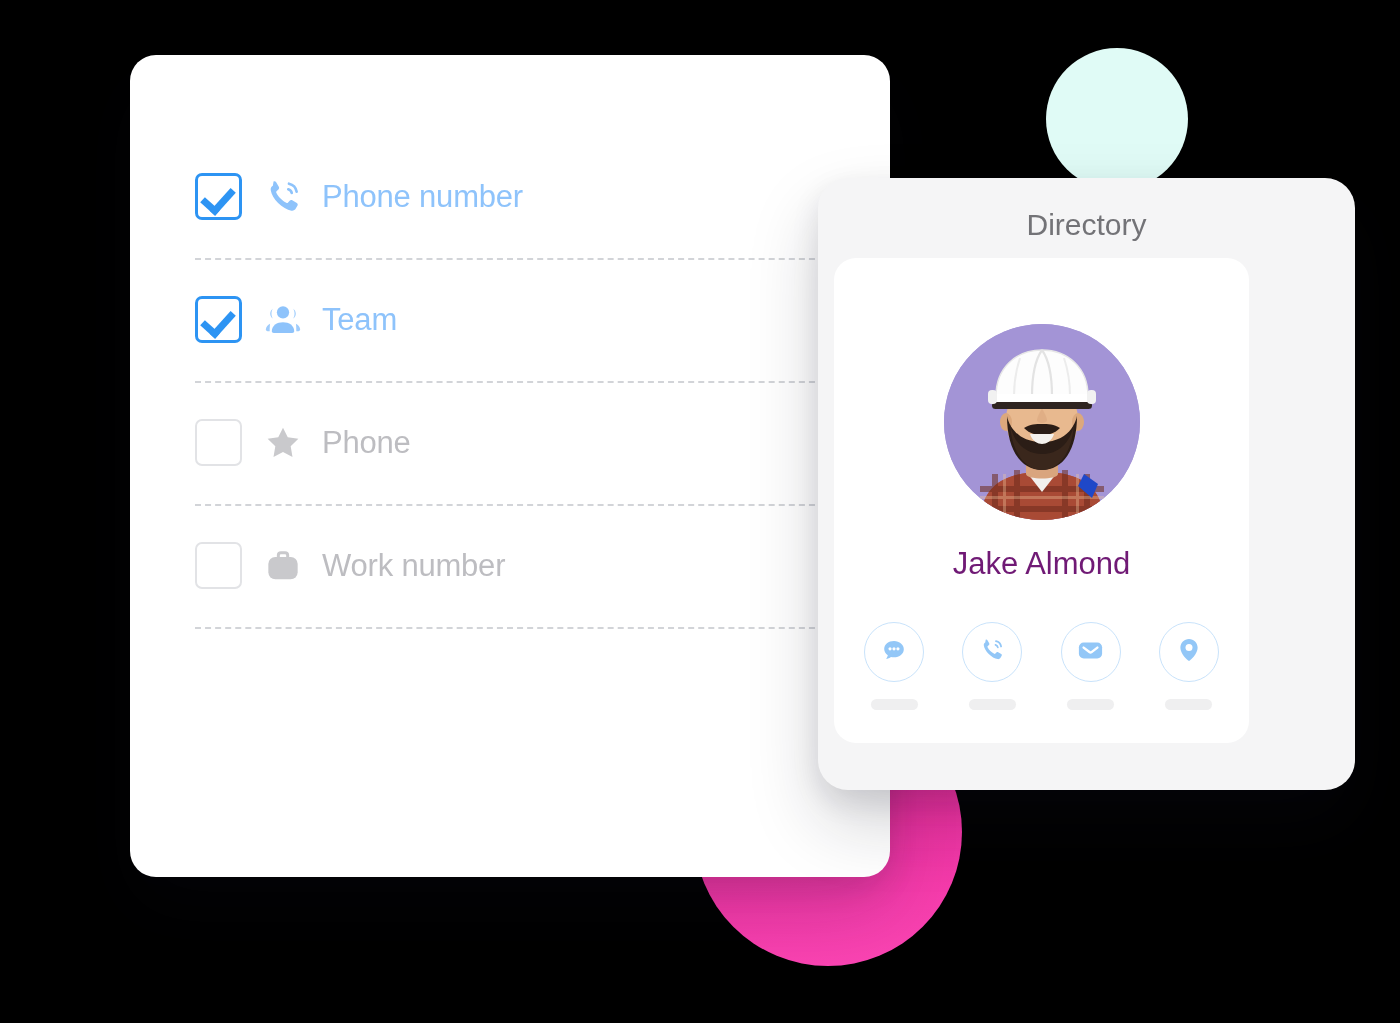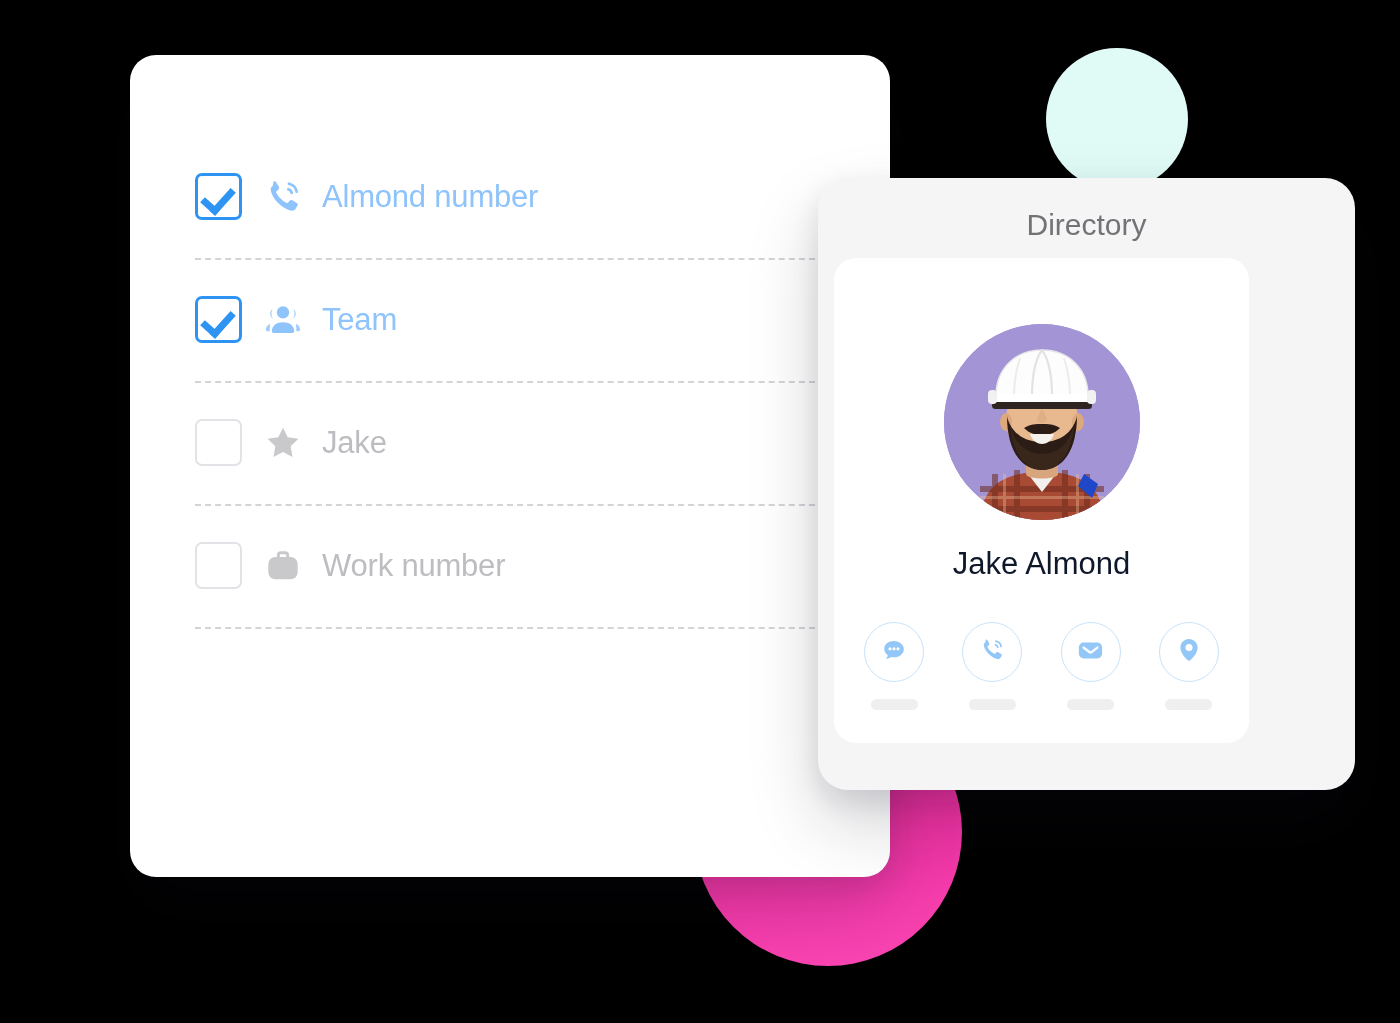--- a/index.html
+++ b/index.html
@@ -164,21 +164,21 @@
     background: #a394d6;
   }
   .avatar svg { display: block; }
   .profile-name {
     position: absolute;
     top: 288px;
     left: 0;
     right: 0;
     text-align: center;
     font-size: 31px;
-    color: #0f172a;
+    color: #701a75;
   }
   .actions {
     position: absolute;
     left: 22px;
     right: 22px;
     top: 364px;
     display: flex;
     justify-content: space-between;
   }
   .action {
@@ -218,21 +218,21 @@
 
       <div class="field-row row-on">
         <div class="checkbox on"></div>
         <div class="field-icon">
           <svg width="42" height="42" viewBox="0 0 24 24" fill="none">
             <path d="M6.6 3.2c.5-.3 1.2-.1 1.5.4l1.5 2.6c.3.5.2 1.1-.2 1.5l-1 .9c-.3.3-.4.7-.2 1 .5 1.1 1.4 2.3 2.4 3.3s2.2 1.9 3.3 2.4c.4.2.8.1 1-.2l.9-1c.4-.4 1-.5 1.5-.2l2.6 1.5c.5.3.7 1 .4 1.5l-1 1.7c-.5.9-1.5 1.4-2.5 1.2-2.4-.4-5.3-2.1-7.6-4.4S5.4 10.5 5 8.1c-.2-1 .3-2 1.2-2.5z" fill="#8ec3fb"></path>
             <path d="M15.4 4.4c2.3.5 4 2.3 4.4 4.6" stroke="#8ec3fb" stroke-width="1.5" stroke-linecap="round"></path>
             <path d="M15 7.6c1 .3 1.8 1.1 2 2.1" stroke="#8ec3fb" stroke-width="1.5" stroke-linecap="round"></path>
           </svg>
         </div>
-        <div class="field-label">Almond number</div>
+        <div class="field-label">Phone number</div>
       </div>
 
 
       <div class="field-row row-on">
         <div class="sep" style="top:0"></div>
         <div class="checkbox on"></div>
         <div class="field-icon">
           <svg width="42" height="42" viewBox="0 0 24 24" fill="#8ec3fb">
             <circle cx="12" cy="7.6" r="3.5"></circle>
             <path d="M5.6 18.4c0-3.2 2.9-5.1 6.4-5.1s6.4 1.9 6.4 5.1c0 .6-.5 1-1.1 1H6.7c-.6 0-1.1-.4-1.1-1z"></path>
@@ -247,21 +247,21 @@
 
 
       <div class="field-row row-off">
         <div class="sep" style="top:0"></div>
         <div class="checkbox off"></div>
         <div class="field-icon">
           <svg width="40" height="40" viewBox="0 0 24 24">
             <path d="M12 2.8l2.85 5.77 6.37.93-4.61 4.49 1.09 6.35L12 17.34l-5.7 3 1.09-6.35-4.61-4.49 6.37-.93z" fill="#c9c9cc"></path>
           </svg>
         </div>
-        <div class="field-label">Jake</div>
+        <div class="field-label">Phone</div>
       </div>
 
       <div class="field-row row-off">
         <div class="sep" style="top:0"></div>
         <div class="checkbox off"></div>
         <div class="field-icon">
           <svg width="40" height="40" viewBox="0 0 24 24">
             <path d="M9.2 6.4V5.6c0-.9.7-1.6 1.6-1.6h2.4c.9 0 1.6.7 1.6 1.6v.8" stroke="#c9c9cc" stroke-width="1.8" fill="none" stroke-linecap="round"></path>
             <rect x="3.2" y="6.6" width="17.6" height="13.4" rx="4.2" fill="#c9c9cc"></rect>
           </svg>

